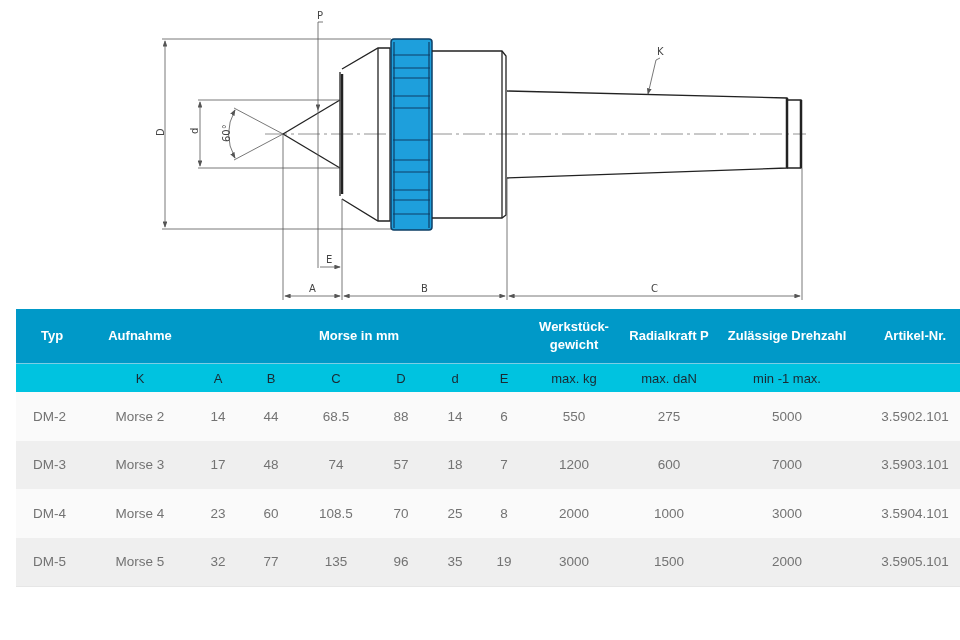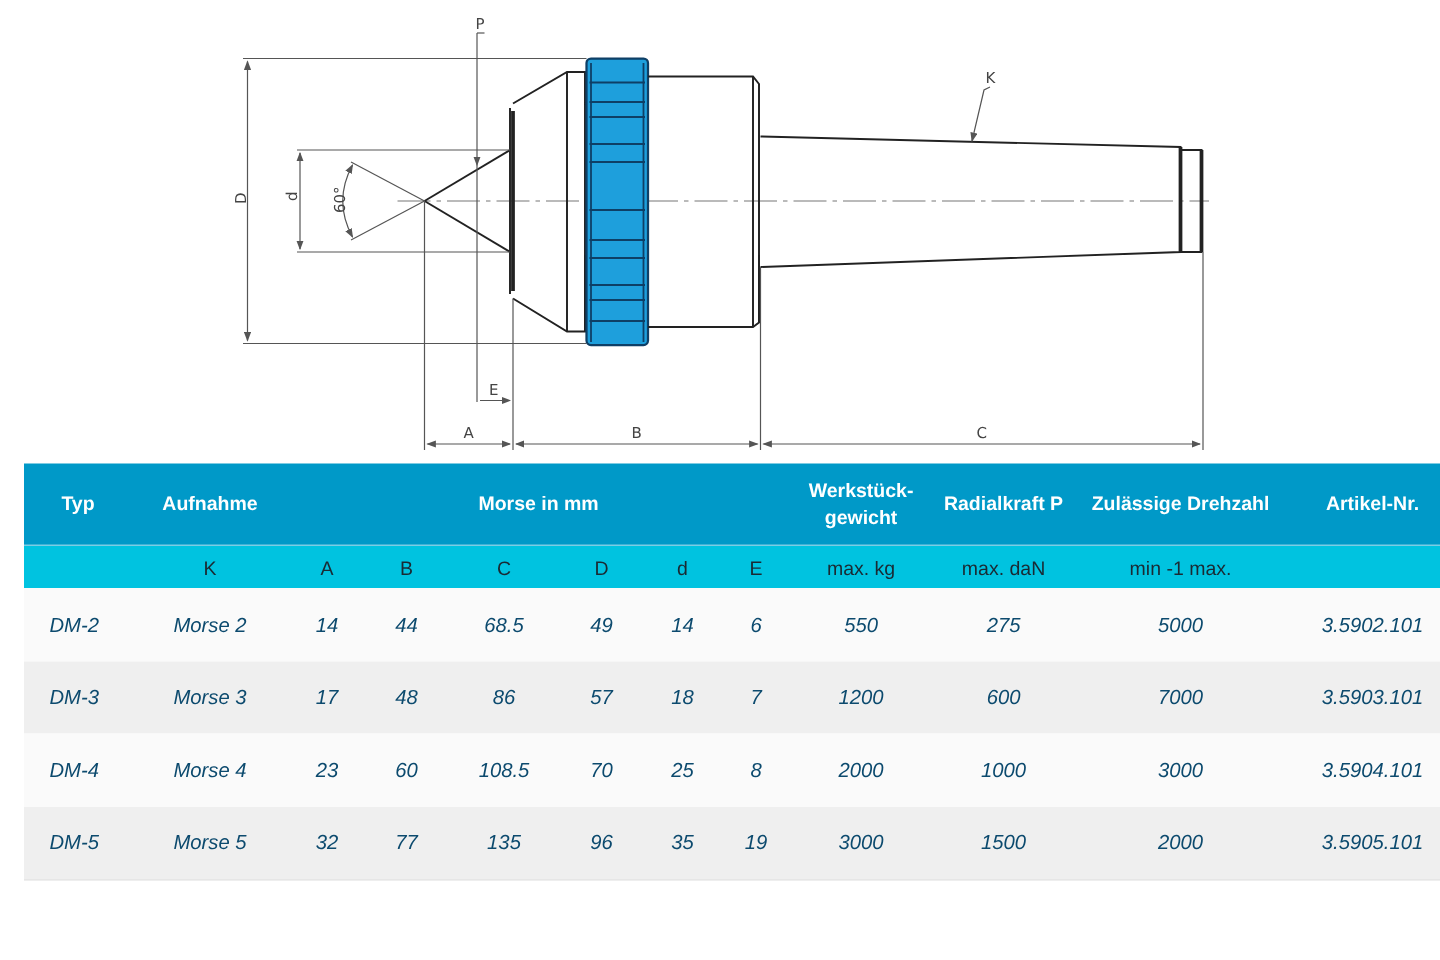--- a/index.html
+++ b/index.html
@@ -4,21 +4,21 @@
 <style>
   html, body { margin: 0; padding: 0; background: #ffffff; }
   body { width: 960px; height: 640px; position: relative; overflow: hidden;
          font-family: "Liberation Sans", sans-serif; color: #222; }
   #drawing { position: absolute; left: 0; top: 0; width: 960px; height: 305px; }
   #drawing text { font-family: "DejaVu Sans", sans-serif; font-size: 10px; fill: #444; }
   .tbl { position: absolute; left: 16px; top: 309px; width: 956px; border-collapse: collapse; table-layout: fixed; }
   .tbl td { padding: 0; text-align: center; font-size: 13.5px; }
   .hdr1 td { background: #0099c8; color: #ffffff; font-weight: bold; height: 54px; font-size: 13px; line-height: 18px; border-bottom: 1px solid #7ccde4; }
   .hdr2 td { background: #00c3e0; color: #1a2a33; height: 28px; font-size: 13px; }
-  .row td { height: 48.5px; color: #0c4a6e; font-style: italic; }
+  .row td { height: 48.5px; color: #737373; }
   .row.odd td { background: #fafafa; text-align: center; }
   .row.even td { background: #efefef; }
   .row:last-child td { border-bottom: 1px solid #e6e6e6; }
   .left { text-align: left !important; padding-left: 17px !important; }
 </style>
 </head>
 <body>
 
 <svg id="drawing" viewBox="0 0 960 305">
   <defs>
@@ -156,34 +156,34 @@
     <td></td>
   </tr>
   </tbody>
     <tbody id="rows">
       <tr class="row odd">
         <td class="left">DM-2</td>
         <td>Morse 2</td>
         <td>14</td>
         <td>44</td>
         <td>68.5</td>
-        <td>49</td>
+        <td>88</td>
         <td>14</td>
         <td>6</td>
         <td>550</td>
         <td>275</td>
         <td>5000</td>
         <td>3.5902.101</td>
       </tr>
       <tr class="row even">
         <td class="left">DM-3</td>
         <td>Morse 3</td>
         <td>17</td>
         <td>48</td>
-        <td>86</td>
+        <td>74</td>
         <td>57</td>
         <td>18</td>
         <td>7</td>
         <td>1200</td>
         <td>600</td>
         <td>7000</td>
         <td>3.5903.101</td>
       </tr>
       <tr class="row odd">
         <td class="left">DM-4</td>

